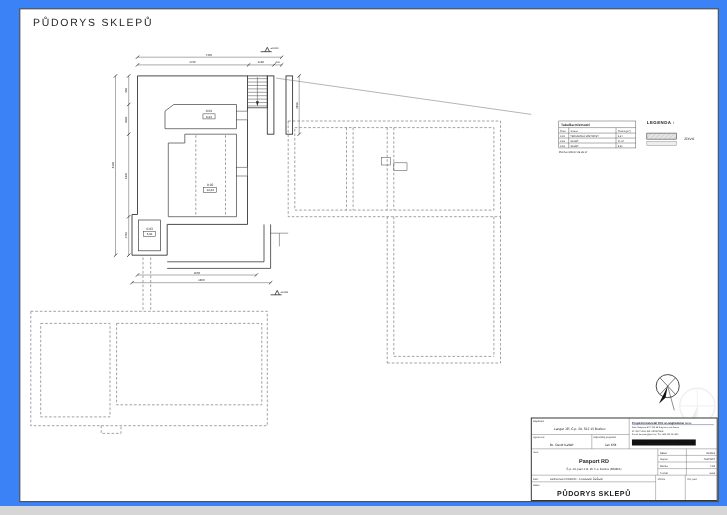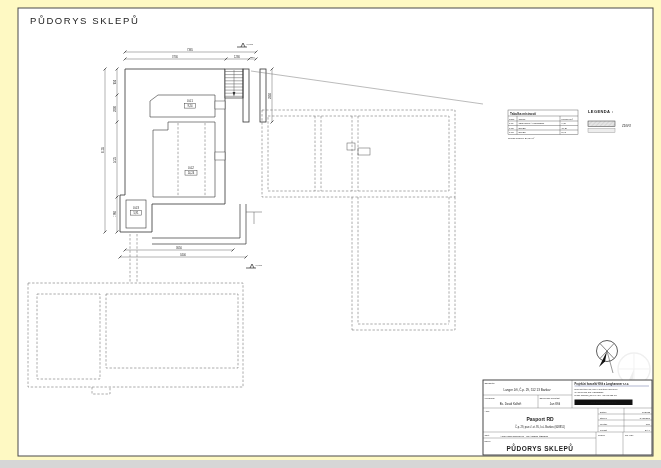--- a/index.html
+++ b/index.html
@@ -1,16 +1,16 @@
 <!DOCTYPE html>
 <html><head>
 <meta charset="utf-8">
 <style>
   html,body{margin:0;padding:0;background:#ffffff;}
-  .sheet{position:relative;width:661px;height:468px;background:#fef9c3;overflow:hidden;
+  .sheet{position:relative;width:661px;height:468px;background:#3b82f6;overflow:hidden;
          font-family:"Liberation Sans", sans-serif;}
   svg{display:block;}
   svg text{font-family:"Liberation Sans", sans-serif;fill:#222;}
   .thin{stroke:#555;stroke-width:0.5;fill:none;}
   .wallline{stroke:#333;stroke-width:0.8;fill:none;}
   .dash{stroke:#666;stroke-width:0.55;fill:none;stroke-dasharray:2.4 1.7;}
   .dimline{stroke:#555;stroke-width:0.45;fill:none;}
   .tick{stroke:#222;stroke-width:0.7;fill:none;}
   .tbl{stroke:#444;stroke-width:0.4;fill:none;}
   .blkline{stroke:#333;stroke-width:0.7;fill:none;}

